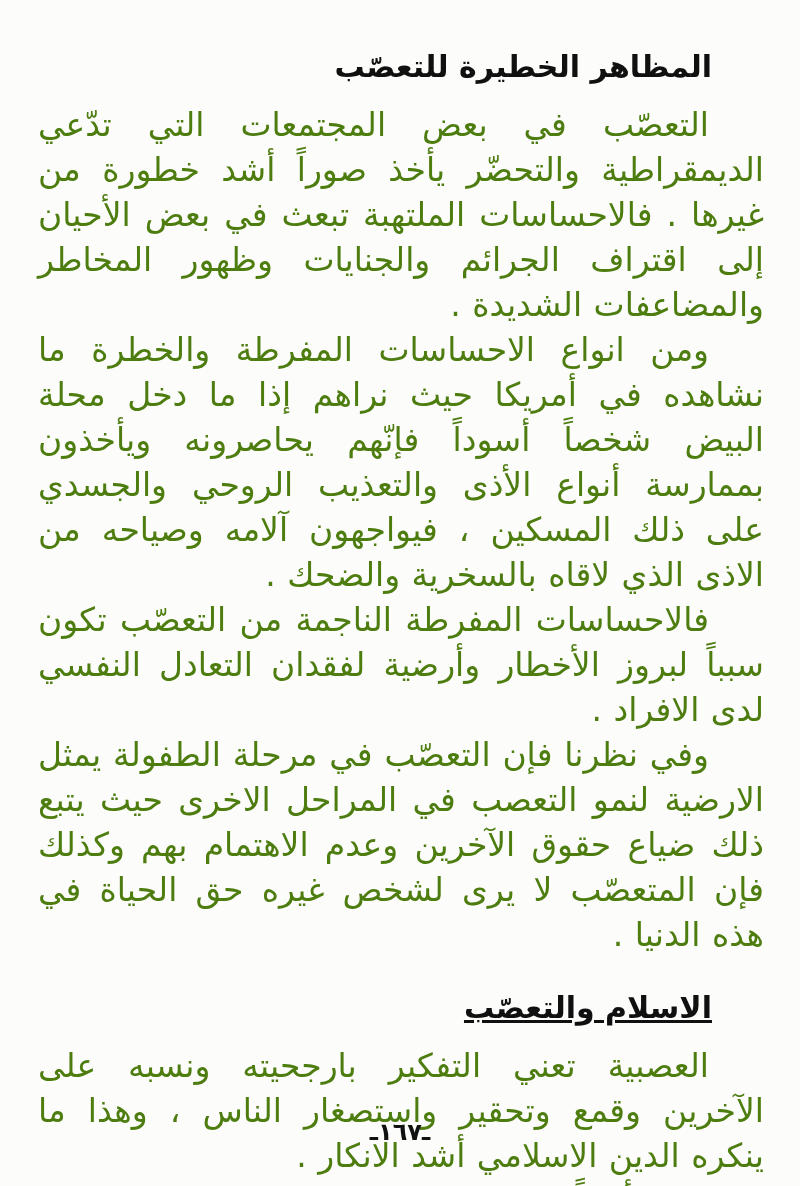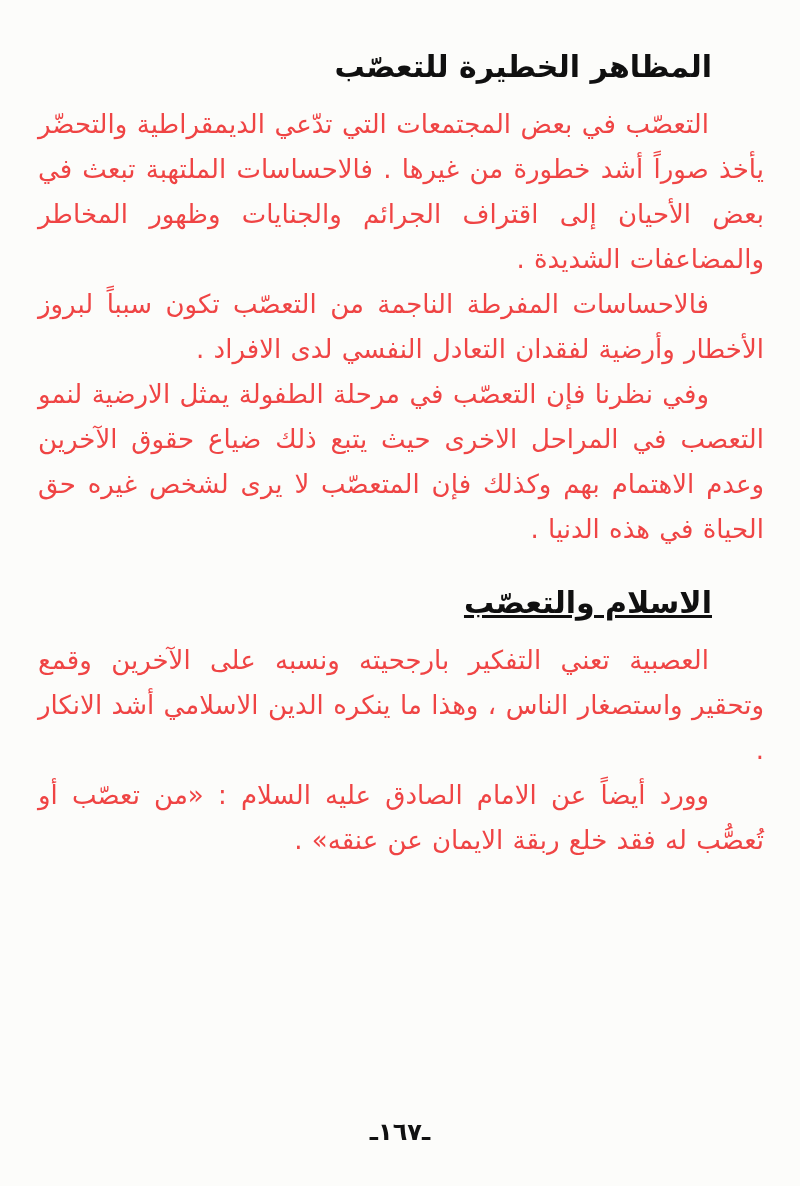--- a/index.html
+++ b/index.html
@@ -34,26 +34,26 @@
   }
   .section + .section .section-heading {
     margin-top: 24px;
     text-decoration: underline;
   }
   .section-heading {
     margin-bottom: 8px;
   }
   .para {
     margin: 0;
-    font-size: 26px;
+    font-size: 33px;
     line-height: 45px;
     text-align: justify;
     text-indent: 55px;
     word-spacing: 1px;
-    color: #ef4444;
+    color: #4d7c0f;
   }
   .page-number {
     position: absolute;
     left: 0;
     right: 0;
     top: 1118px;
     text-align: center;
     font-size: 24px;
     font-weight: bold;
     letter-spacing: 2px;
@@ -62,20 +62,21 @@
 </style>
 </head>
 <body>
 
 <div class="book-page" lang="ar" dir="rtl">
   <div class="content">
 
     <section class="section">
       <h2 class="section-heading">المظاهر الخطيرة للتعصّب</h2>
       <p class="para">التعصّب في بعض المجتمعات التي تدّعي الديمقراطية والتحضّر يأخذ صوراً أشد خطورة من غيرها . فالاحساسات الملتهبة تبعث في بعض الأحيان إلى اقتراف الجرائم والجنايات وظهور المخاطر والمضاعفات الشديدة .</p>
+      <p class="para">ومن انواع الاحساسات المفرطة والخطرة ما نشاهده في أمريكا حيث نراهم إذا ما دخل محلة البيض شخصاً أسوداً فإنّهم يحاصرونه ويأخذون بممارسة أنواع الأذى والتعذيب الروحي والجسدي على ذلك المسكين ، فيواجهون آلامه وصياحه من الاذى الذي لاقاه بالسخرية والضحك .</p>
       <p class="para">فالاحساسات المفرطة الناجمة من التعصّب تكون سبباً لبروز الأخطار وأرضية لفقدان التعادل النفسي لدى الافراد .</p>
       <p class="para">وفي نظرنا فإن التعصّب في مرحلة الطفولة يمثل الارضية لنمو التعصب في المراحل الاخرى حيث يتبع ذلك ضياع حقوق الآخرين وعدم الاهتمام بهم وكذلك فإن المتعصّب لا يرى لشخص غيره حق الحياة في هذه الدنيا .</p>
     </section>
 
     <section class="section">
       <h2 class="section-heading">الاسلام والتعصّب</h2>
       <p class="para">العصبية تعني التفكير بارجحيته ونسبه على الآخرين وقمع وتحقير واستصغار الناس ، وهذا ما ينكره الدين الاسلامي أشد الانكار .</p>
       <p class="para">وورد أيضاً عن الامام الصادق عليه السلام : «من تعصّب أو تُعصُّب له فقد خلع ربقة الايمان عن عنقه» .</p>
     </section>
 

